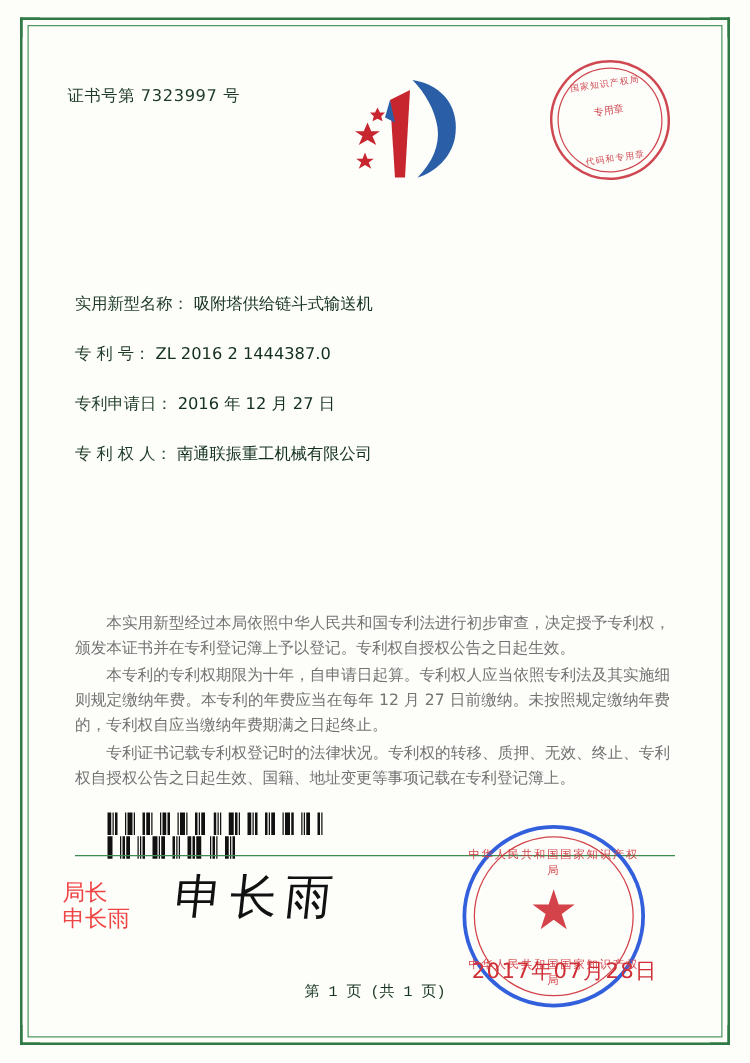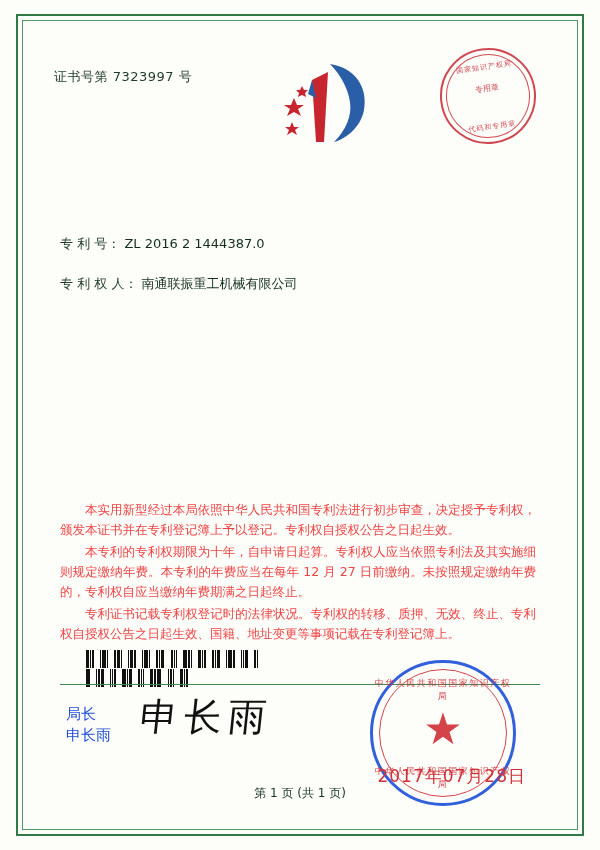--- a/index.html
+++ b/index.html
@@ -154,24 +154,24 @@
   }
   .field-value {
     display: inline-block;
     color: #13301d;
   }
 
   .body-text {
     position: absolute;
     left: 38px;
     right: 42px;
-    top: 480px;
+    top: 468px;
     font-size: 12.5px;
     line-height: 20px;
-    color: #ef4444;
+    color: #737373;
     text-align: justify;
   }
   .body-text p {
     margin: 0 0 2px 0;
     text-indent: 2em;
   }
 
   .barcode {
     position: absolute;
     left: 64px;
@@ -190,25 +190,25 @@
   .rule {
     position: absolute;
     left: 38px;
     right: 38px;
     top: 664px;
     border-top: 1px solid #3f8b52;
   }
 
   .director-block {
     position: absolute;
-    left: 44px;
+    left: 28px;
     top: 684px;
-    font-size: 15px;
+    font-size: 18px;
     line-height: 21px;
-    color: #1d4ed8;
+    color: #ef4444;
   }
 
   .signature {
     position: absolute;
     left: 118px;
     top: 672px;
     font-size: 38px;
     color: #111;
     font-family: "DejaVu Serif", "Liberation Serif", serif;
     letter-spacing: 6px;
@@ -266,20 +266,21 @@
   }
 
   .page-footer {
     position: absolute;
     left: 0;
     right: 0;
     bottom: 28px;
     text-align: center;
     font-size: 12px;
     color: #16361f;
+    font-family: Liberation Mono, monospace;
   }
 </style>
 </head>
 <body>
 
 <div class="page">
 
   <div class="border-outer"></div>
   <div class="border-inner"></div>
   <div class="corner tl"></div>
@@ -305,22 +306,30 @@
     <div class="top-seal">
       <div class="ring"></div>
       <div class="arc">国家知识产权局</div>
       <div class="mid">专用章</div>
       <div class="arc-bottom">代码和专用章</div>
     </div>
 
 
     <div class="fields">
       <div class="field-row">
+        <span class="field-label">实用新型名称：</span>
+        <span class="field-value">吸附塔供给链斗式输送机</span>
+      </div>
+      <div class="field-row">
         <span class="field-label">专 利 号：</span>
         <span class="field-value">ZL 2016 2 1444387.0</span>
+      </div>
+      <div class="field-row">
+        <span class="field-label">专利申请日：</span>
+        <span class="field-value">2016 年 12 月 27 日</span>
       </div>
       <div class="field-row">
         <span class="field-label">专 利 权 人：</span>
         <span class="field-value">南通联振重工机械有限公司</span>
       </div>
     </div>
 
     <div class="body-text">
       <p>本实用新型经过本局依照中华人民共和国专利法进行初步审查，决定授予专利权，颁发本证书并在专利登记簿上予以登记。专利权自授权公告之日起生效。</p>
       <p>本专利的专利权期限为十年，自申请日起算。专利权人应当依照专利法及其实施细则规定缴纳年费。本专利的年费应当在每年 12 月 27 日前缴纳。未按照规定缴纳年费的，专利权自应当缴纳年费期满之日起终止。</p>

